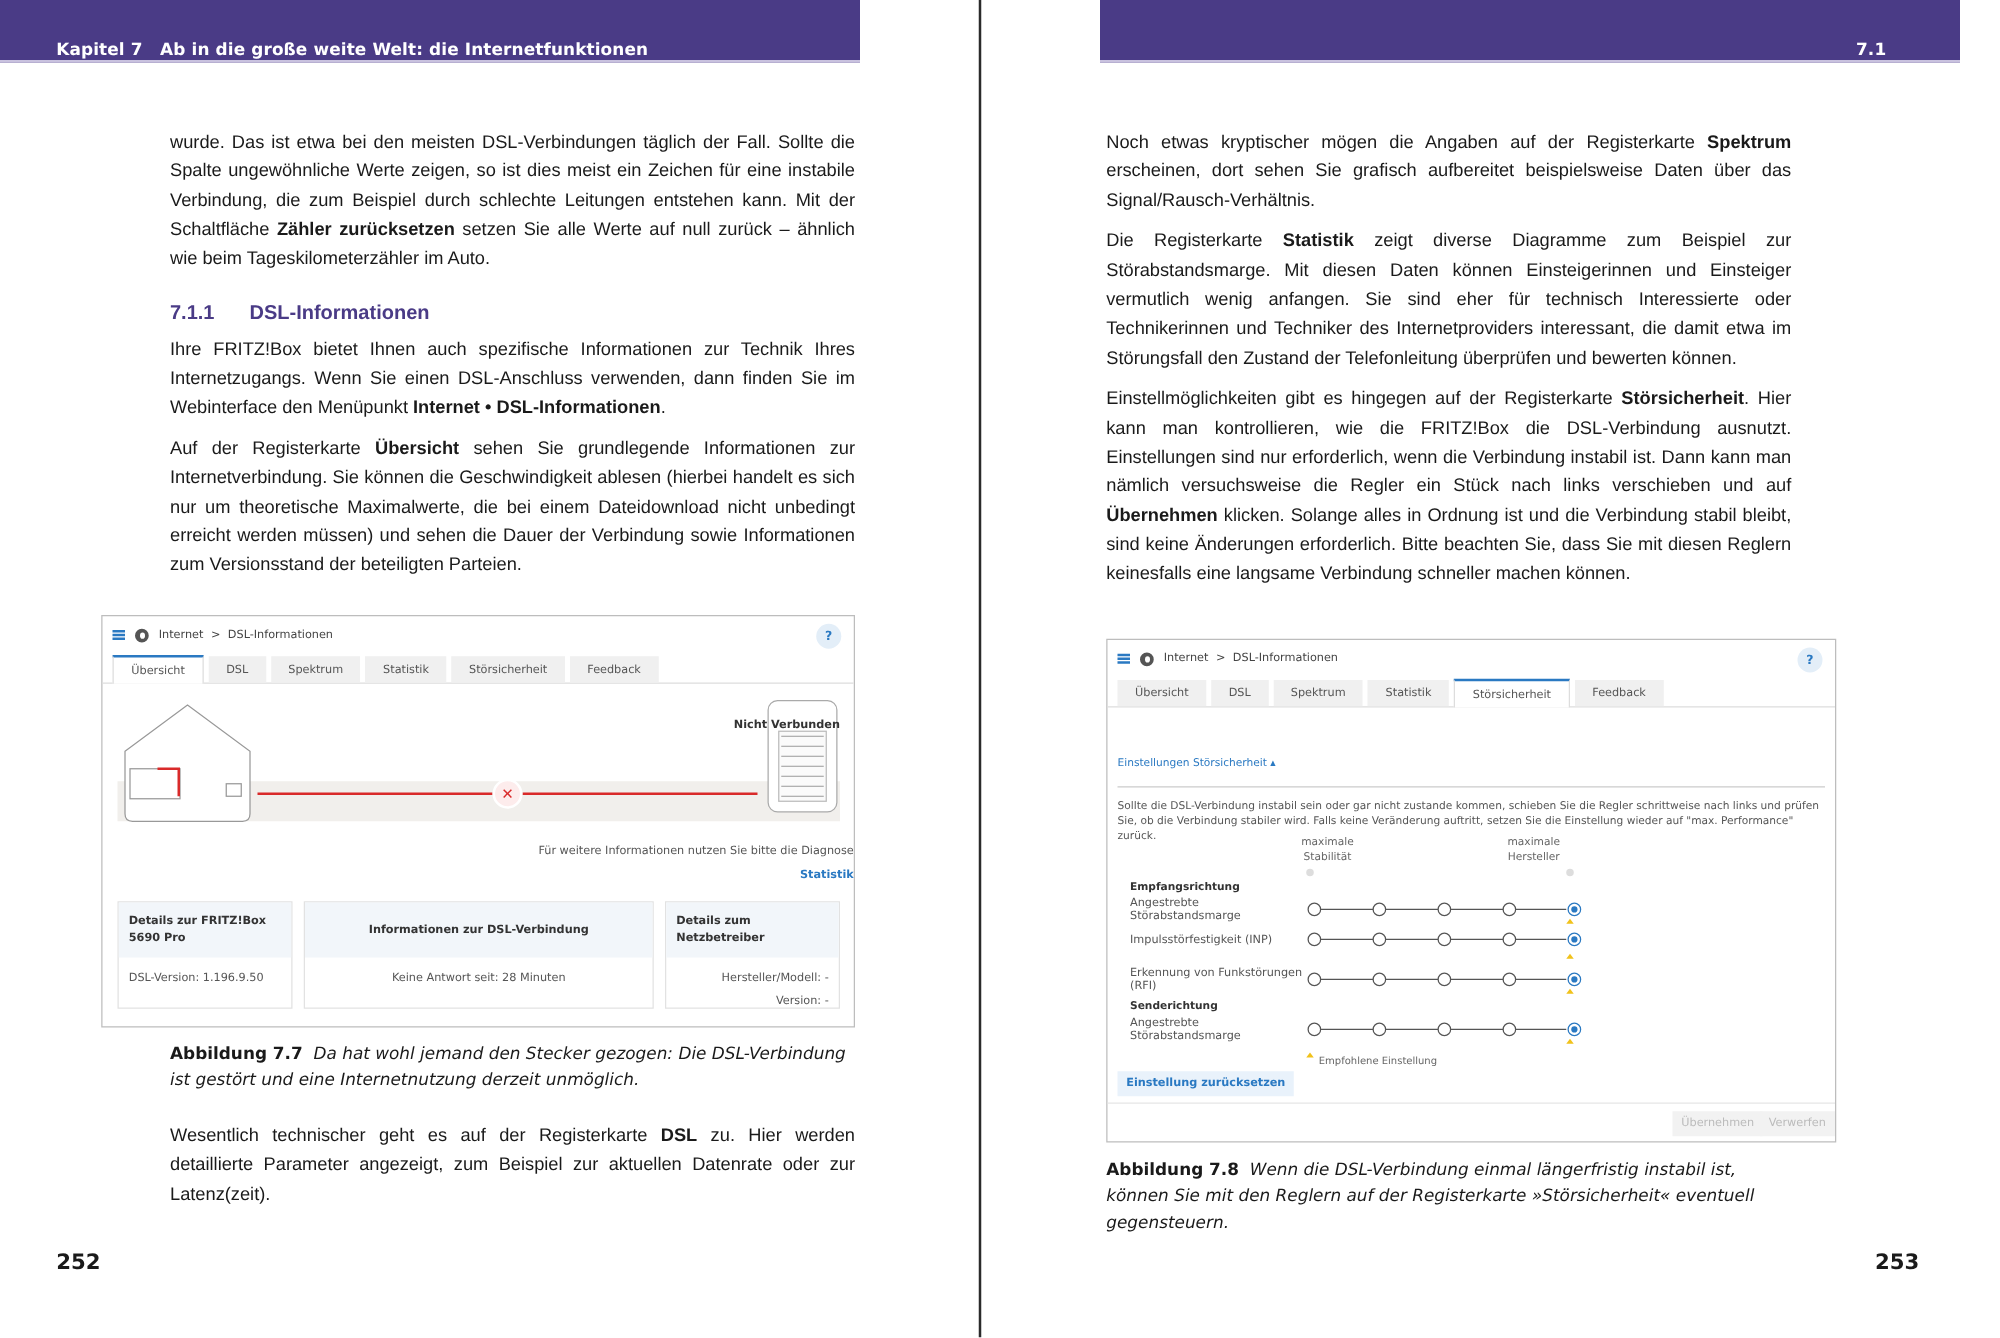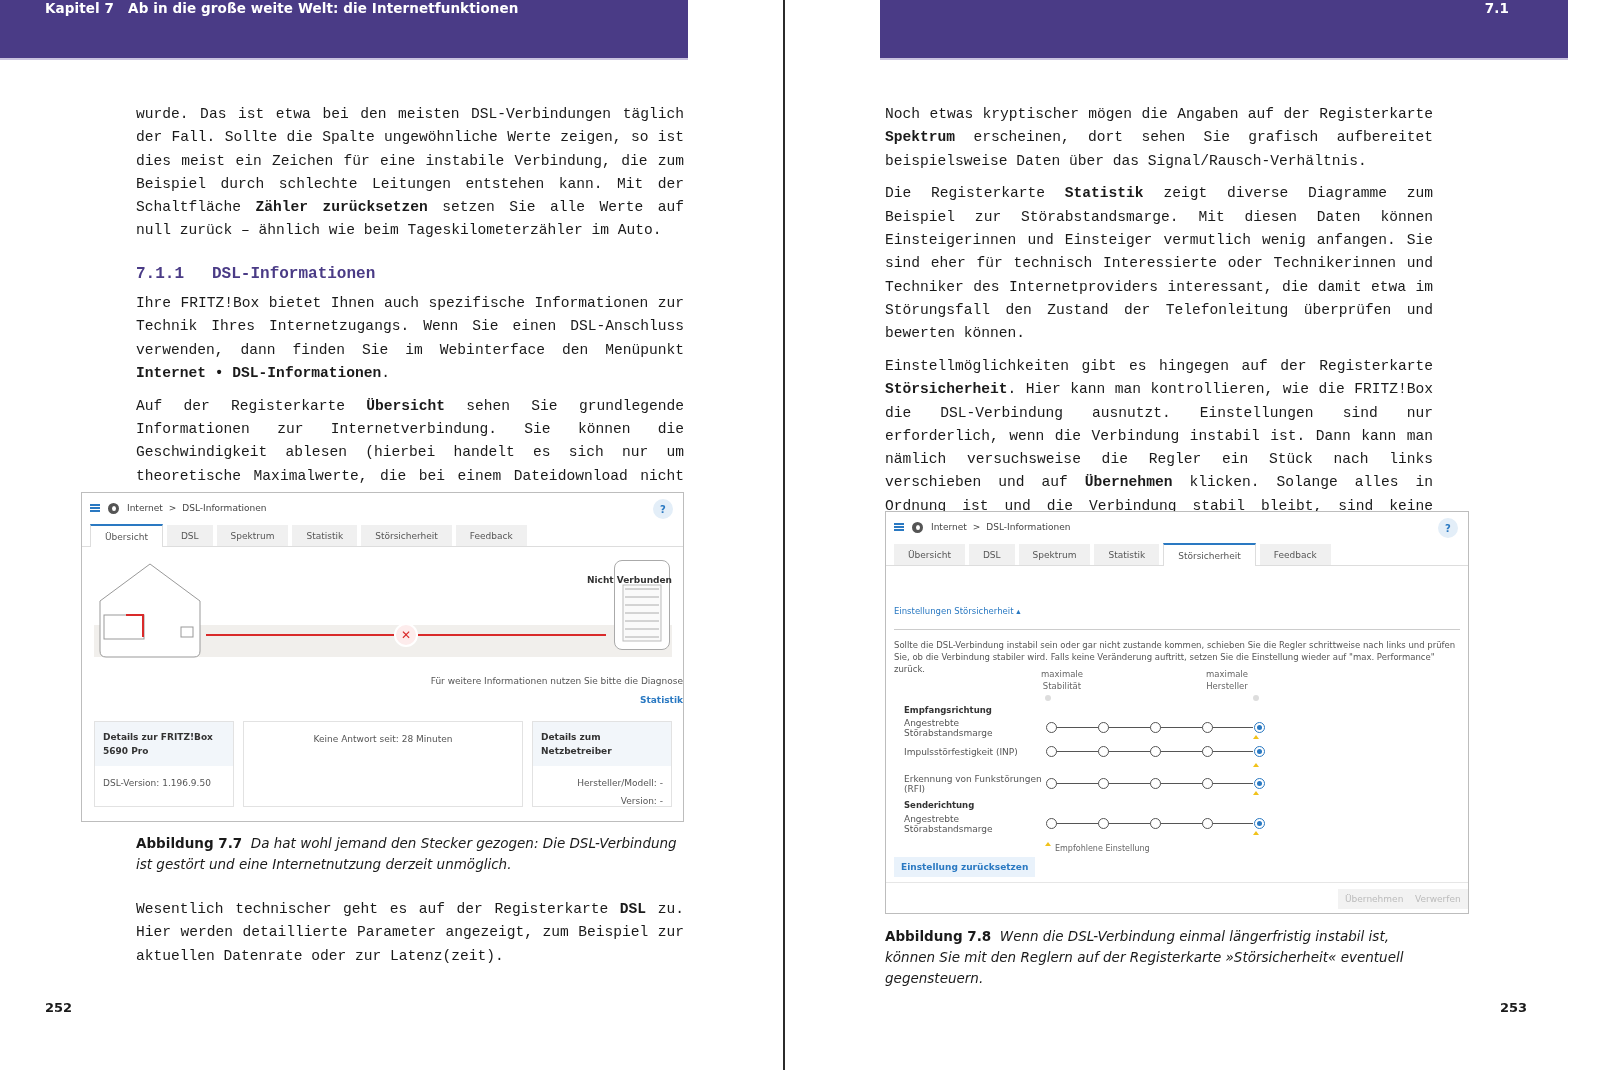--- a/index.html
+++ b/index.html
@@ -1,30 +1,30 @@
 <!DOCTYPE html>
 <html><head>
 <meta charset="utf-8">
 <style>
 *{box-sizing:border-box;margin:0;padding:0}
 html,body{width:1600px;height:1070px;background:#fff;overflow:hidden}
 body{position:relative;font-family:"DejaVu Sans","Liberation Sans",sans-serif;color:#1a1a1a}
-.hdr{position:absolute;top:0;height:60px;background:#4a3b86;color:#fff;font-size:13.5px;font-weight:bold;display:flex;align-items:flex-start;letter-spacing:0.1px;border-bottom:2px solid #c9c2df}
+.hdr{position:absolute;top:0;height:50px;background:#4a3b86;color:#fff;font-size:13.5px;font-weight:bold;display:flex;align-items:flex-end;letter-spacing:0.1px;border-bottom:2px solid #c9c2df}
 .hdr.left{left:0;width:688px;padding-left:45px}
 .hdr.right{left:880px;width:688px;justify-content:flex-end;padding-right:45px}
 .hdr .num{margin-right:14px}
 .gutter{position:absolute;left:783px;top:0;width:2px;height:1070px;background:#2b2b2b}
-.col{position:absolute;font-family:Liberation Mono, monospace;font-size:14.6px;line-height:23.3px;text-align:justify}
+.col{position:absolute;font-family:Liberation Sans, sans-serif;font-size:14.6px;line-height:23.3px;text-align:justify}
 .col p{margin-bottom:9.5px}
 .col b{font-weight:bold}
 .lcol{left:136px;width:548px;top:103px}
 .rcol{left:885px;width:548px;top:103px}
 .h3{color:#4a3b86;font-size:16px;font-weight:bold;margin:20px 0 6px 0}
 .h3 .n{margin-right:28px}
-.pageno{position:absolute;top:1000px;font-size:13px;font-weight:bold}
+.pageno{position:absolute;top:1000px;font-size:17px;font-weight:bold}
 .caption{position:absolute;font-size:13.5px;line-height:21px;font-style:italic}
 .caption b{font-style:normal;font-weight:bold}
 
 .shot{position:absolute;border:1px solid #bdbdbd;background:#fff;font-size:9px;color:#444;overflow:hidden}
 .shot .topbar{height:30px;display:flex;align-items:center;padding-left:8px;gap:8px}
 .ham{width:10px;height:8px;border-top:2px solid #2a79c2;border-bottom:2px solid #2a79c2;position:relative}
 .ham:after{content:"";position:absolute;left:0;right:0;top:1px;border-top:2px solid #2a79c2}
 .globe{width:11px;height:11px;border-radius:50%;background:#555;border:2px solid #555;position:relative}
 .globe:after{content:"";position:absolute;left:2px;top:1px;width:4px;height:5px;background:#fff;border-radius:50%}
 .crumb{display:flex;gap:6px;color:#444}
@@ -120,20 +120,21 @@
     </div>
     <div class="center" style="top:22px;font-weight:bold;color:#333">Nicht Verbunden</div>
   </div>
   <div class="center" style="top:183px;color:#555">Für weitere Informationen nutzen Sie bitte die Diagnose</div>
   <div class="center blue" style="top:202px;font-weight:bold">Statistik</div>
   <div class="card" style="left:12px;width:140px">
     <div class="ch">Details zur FRITZ!Box 5690 Pro</div>
     <div class="cb">DSL-Version: 1.196.9.50</div>
   </div>
   <div class="card" style="left:161px;width:280px">
+    <div class="ch" style="justify-content:center">Informationen zur DSL-Verbindung</div>
     <div class="cb" style="text-align:center">Keine Antwort seit: 28 Minuten</div>
   </div>
   <div class="card" style="left:450px;width:140px">
     <div class="ch" style="justify-content:flex-end">Details zum Netzbetreiber</div>
     <div class="cb" style="text-align:right">
       <div>Hersteller/Modell: -</div>
       <div>Version: -</div>
     </div>
   </div>
 </div>

